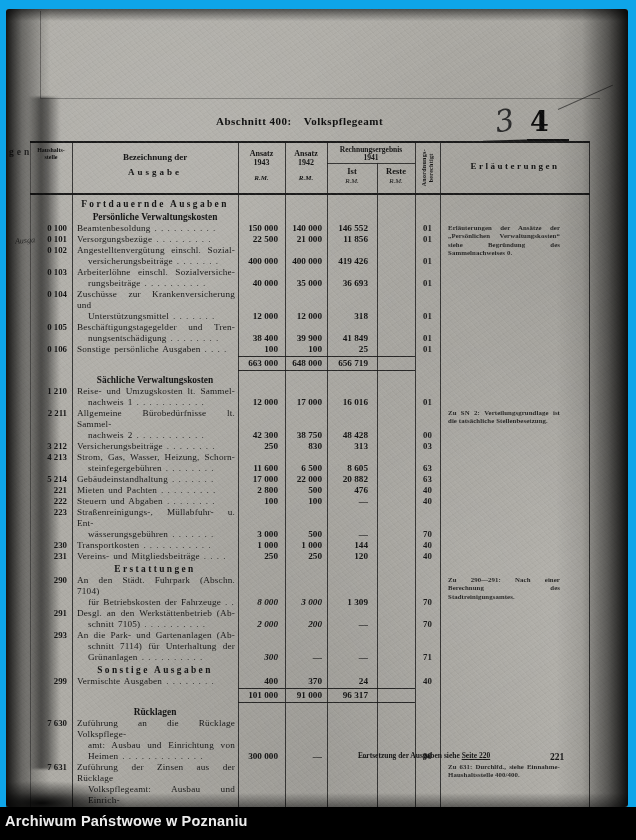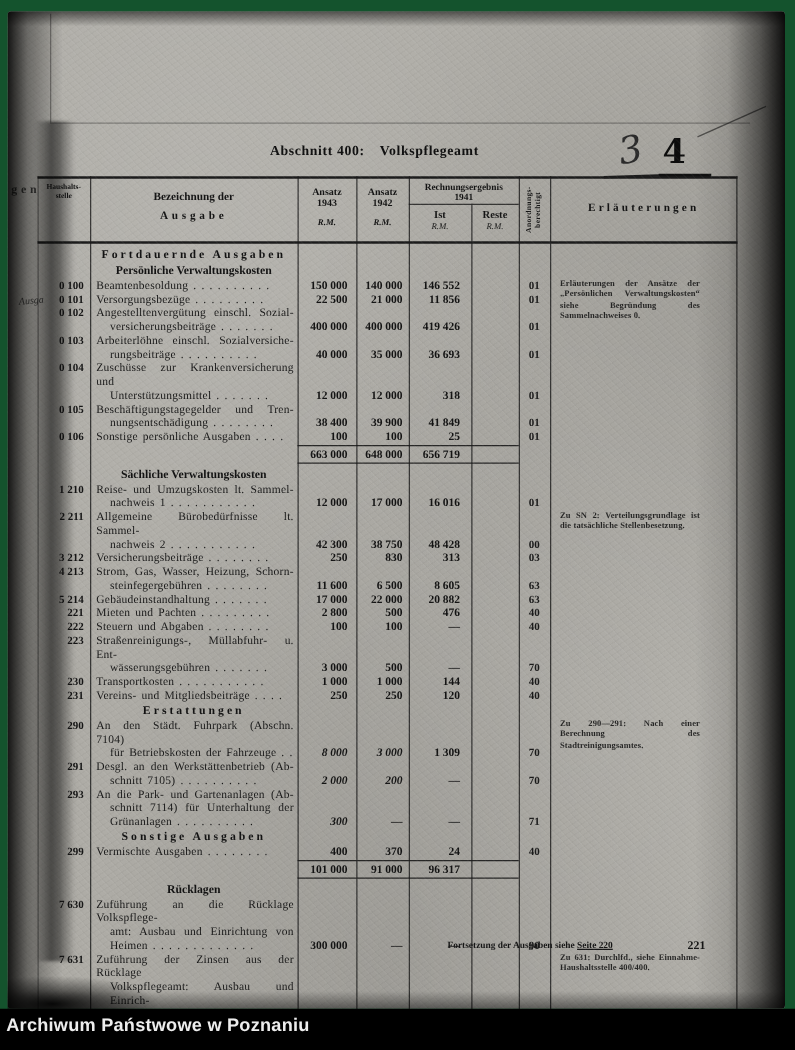--- a/index.html
+++ b/index.html
@@ -1,16 +1,16 @@
 <!DOCTYPE html>
 <html><head>
 <meta charset="utf-8">
 <style>
   html,body{margin:0;padding:0;background:#000;}
-  #stage{position:relative;width:636px;height:840px;background:#14532d;overflow:hidden;
+  #stage{position:relative;width:636px;height:840px;background:#0ea5e9;overflow:hidden;
          font-family:"Liberation Serif",serif;color:#1a1a1a;}
   
   #paper{position:absolute;left:6px;top:9px;width:622px;height:798px;border-radius:3px;
     background-color:#aeaca6;
     background-image:
       radial-gradient(ellipse at 25% 20%, rgba(255,255,255,0.10), transparent 45%),
       radial-gradient(ellipse at 75% 70%, rgba(255,255,255,0.06), transparent 50%),
       radial-gradient(ellipse at 50% 95%, rgba(0,0,0,0.10), transparent 55%),
       radial-gradient(ellipse at 90% 30%, rgba(0,0,0,0.08), transparent 40%);}
   #grain{position:absolute;inset:0;pointer-events:none;

